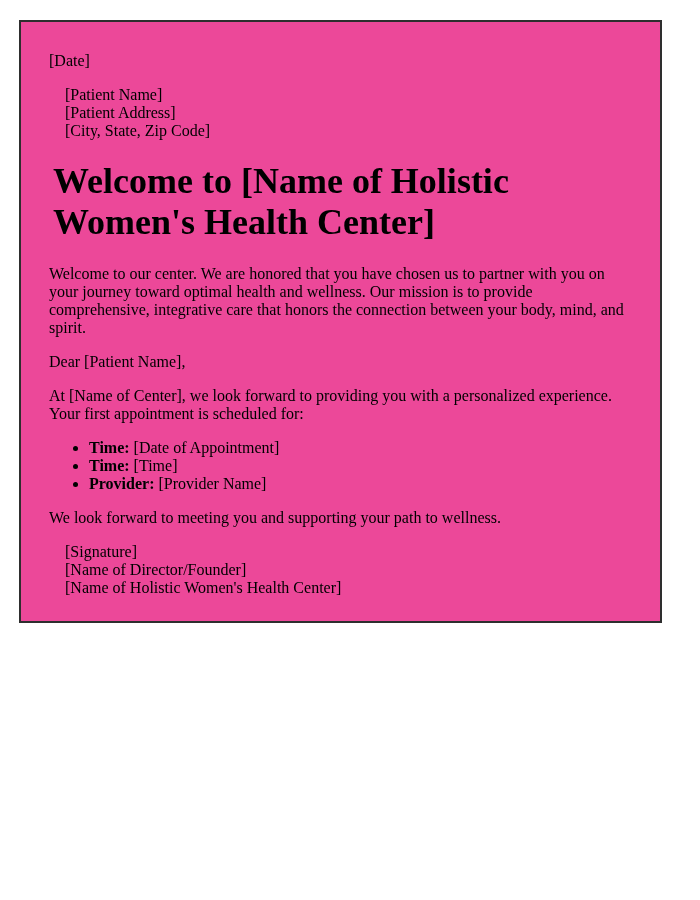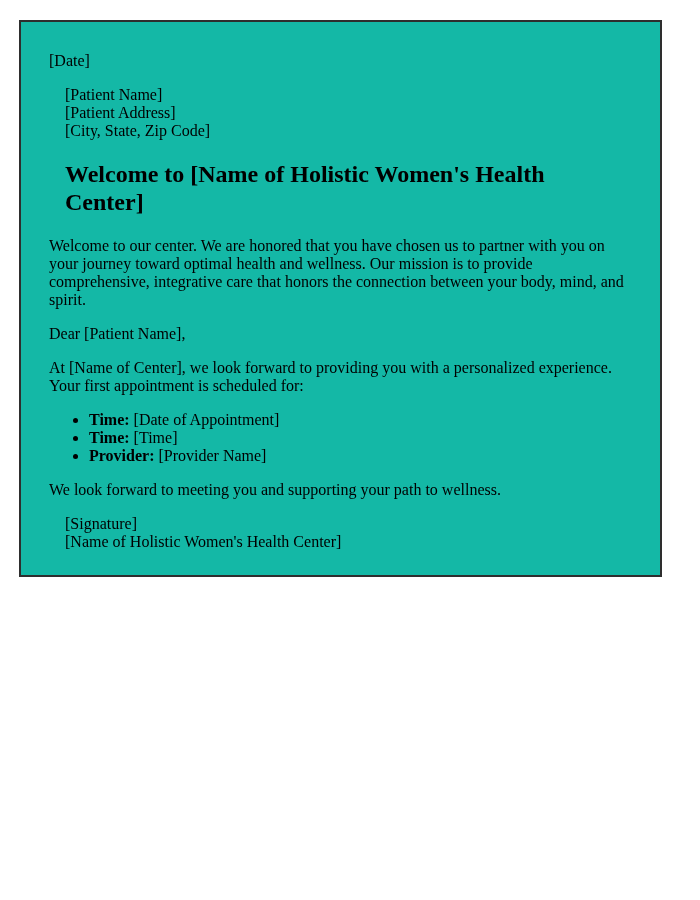--- a/index.html
+++ b/index.html
@@ -14,29 +14,29 @@
     font-size: 16px;
     color: #000000;
     overflow: hidden;
   }
   .page {
     box-sizing: border-box;
     width: 643px;
     margin: 20px 0 0 19px;
     border: 2px solid #2e2e2e;
     padding: 14px 24px 8px 28px;
-    background: #14b8a6;
+    background: #ec4899;
   }
   .block {
     margin: 16px 16px;
   }
   .letter-heading {
-    font-size: 24px;
+    font-size: 36px;
     font-weight: 700;
-    margin: 21px 16px;
+    margin: 21px 4px;
     line-height: 1.15;
   }
   p.para {
     margin: 16px 0;
   }
   ul.appt-list {
     margin: 16px 0;
     padding-left: 40px;
     list-style-type: disc;
   }
@@ -83,16 +83,17 @@
     </li>
   </ul>
 
 
 
   <p class="para">We look forward to meeting you and supporting your path to wellness.</p>
 
 
   <div class="block">
     <div>[Signature]</div>
+    <div>[Name of Director/Founder]</div>
     <div>[Name of Holistic Women's Health Center]</div>
   </div>
 
 </div>
 
 </body></html>

